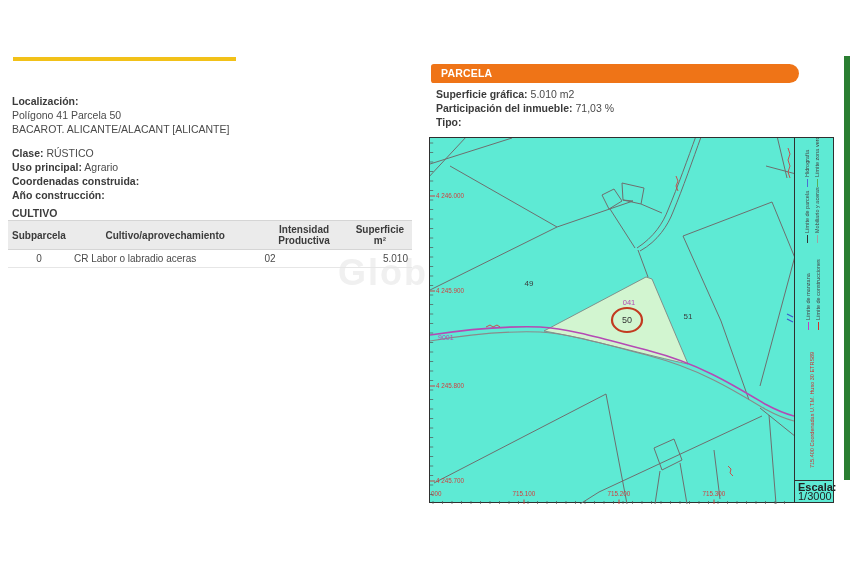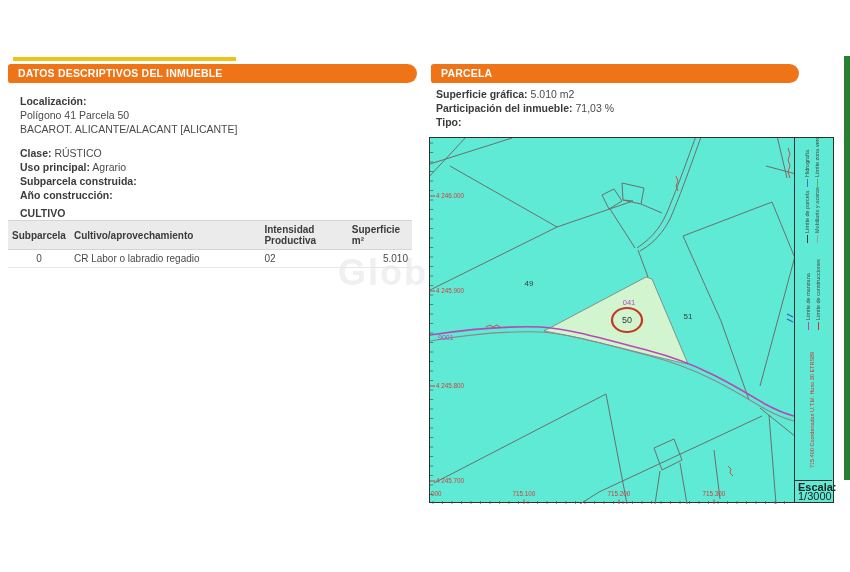--- a/index.html
+++ b/index.html
@@ -14,28 +14,28 @@
   .green-strip { position:absolute; left:844px; top:56px; width:6px; height:424px; background:#2a7e32; }
 
   .bar { position:absolute; top:64px; height:19px; background:#ef7417;
          border-radius:3px 10px 10px 3px; color:#fff; font-size:10.5px; font-weight:bold;
          line-height:19px; padding-left:10px; letter-spacing:.2px; z-index:2; }
   .bar-left { left:8px; width:409px; }
   .bar-right { left:431px; width:368px; }
 
   
   .lp { position:absolute; left:12px; top:0; width:405px; font-size:10.5px; z-index:1; }
-  .lp .row { position:absolute; left:8px; white-space:nowrap; }
+  .lp .row { position:absolute; left:0; white-space:nowrap; }
   .lbl { font-weight:bold; color:#3b3b3b; }
   .val { color:#4a4a4a; }
   .cultivo-title { font-weight:bold; color:#3b3b3b; font-size:10.5px; }
 
   table.cultivo { position:absolute; left:-4px; top:220px; width:404px; border-collapse:collapse; font-size:10px; }
   table.cultivo thead th { background:#ebebeb; border-top:1px solid #d5d5d5; border-bottom:1px solid #d5d5d5;
-        font-weight:bold; color:#3b3b3b; padding:3px 4px; text-align:left; }
+        font-weight:bold; color:#3b3b3b; padding:3px 4px; text-align:center; }
   table.cultivo td { color:#4a4a4a; padding:3px 4px; border-bottom:1px solid #e6e6e6; }
   .c-sub { width:14%; text-align:center !important; }
   .c-cul { width:48%; }
   .c-int { width:22%; text-align:left; }
   .c-sup { width:16%; text-align:right; }
 
   
   .rp { position:absolute; left:436px; top:0; width:400px; font-size:10.5px; z-index:1; }
   .rp .row { position:absolute; left:0; white-space:nowrap; }
 
@@ -66,38 +66,37 @@
 </style>
 </head>
 <body>
 
 <div class="page">
 
   <div class="watermark">Globaliza</div>
   <div class="top-yellow-line"></div>
   <div class="green-strip"></div>
 
-  <div class="bar bar-left">DATOS DESCRIPTIVOS DEL INMUEBLE</div>
   <div class="bar bar-right">PARCELA</div>
 
   <div class="lp">
     <div class="row lbl" style="top:95px">Localización:</div>
     <div class="row val" style="top:109px">Polígono 41 Parcela 50</div>
     <div class="row val" style="top:123px">BACAROT. ALICANTE/ALACANT [ALICANTE]</div>
 
     <div class="row" style="top:147px">
       <span class="lbl">Clase:</span>
       <span class="val">RÚSTICO</span>
     </div>
     <div class="row" style="top:161px">
       <span class="lbl">Uso principal:</span>
       <span class="val">Agrario</span>
     </div>
     <div class="row" style="top:175px">
-      <span class="lbl">Subparcela construida:</span>
+      <span class="lbl">Coordenadas construida:</span>
       <span class="val"></span>
     </div>
     <div class="row" style="top:189px">
       <span class="lbl">Año construcción:</span>
       <span class="val"></span>
     </div>
 
     <div class="row cultivo-title" style="top:207px">CULTIVO</div>
 
     <table class="cultivo">
@@ -105,21 +104,21 @@
         <tr>
           <th class="c-sub">Subparcela</th>
           <th class="c-cul">Cultivo/aprovechamiento</th>
           <th class="c-int">Intensidad Productiva</th>
           <th class="c-sup">Superficie m²</th>
         </tr>
       </thead>
       <tbody>
         <tr>
           <td class="c-sub">0</td>
-          <td class="c-cul">CR Labor o labradio regadio</td>
+          <td class="c-cul">CR Labor o labradio aceras</td>
           <td class="c-int">02</td>
           <td class="c-sup">5.010</td>
         </tr>
       </tbody>
     </table>
   </div>
 
   <div class="rp">
     <div class="row" style="top:88px">
       <span class="lbl">Superficie gráfica:</span>

